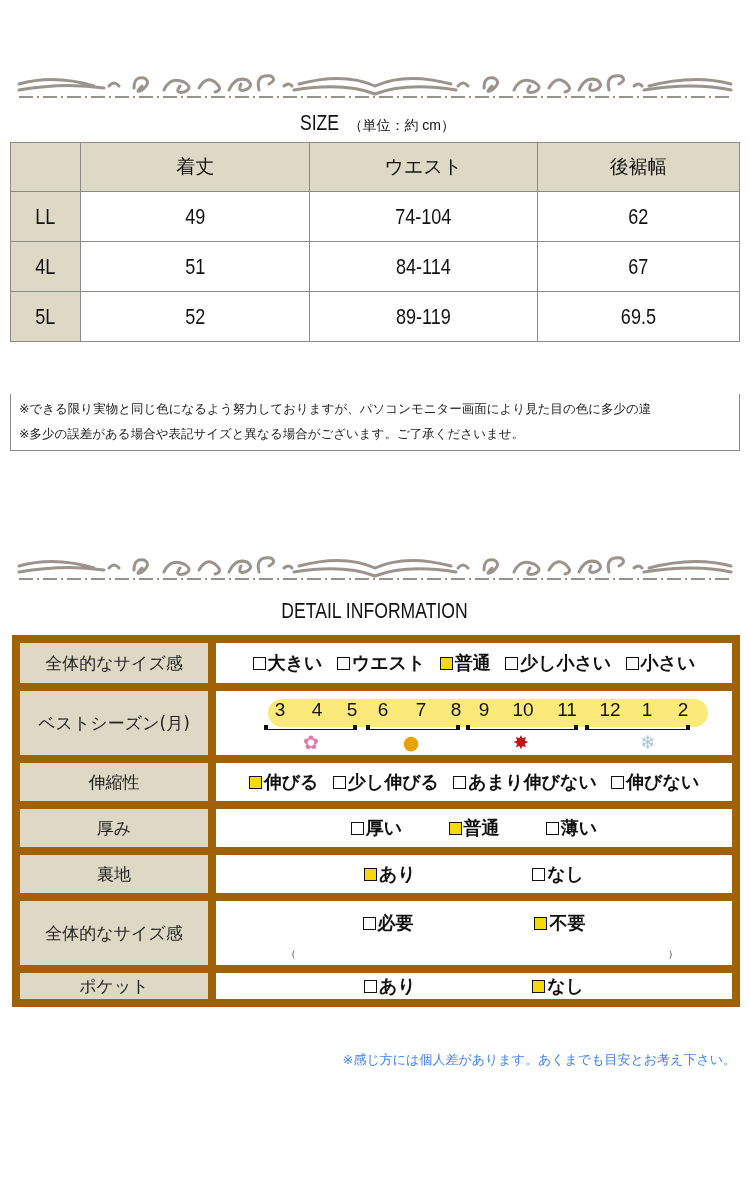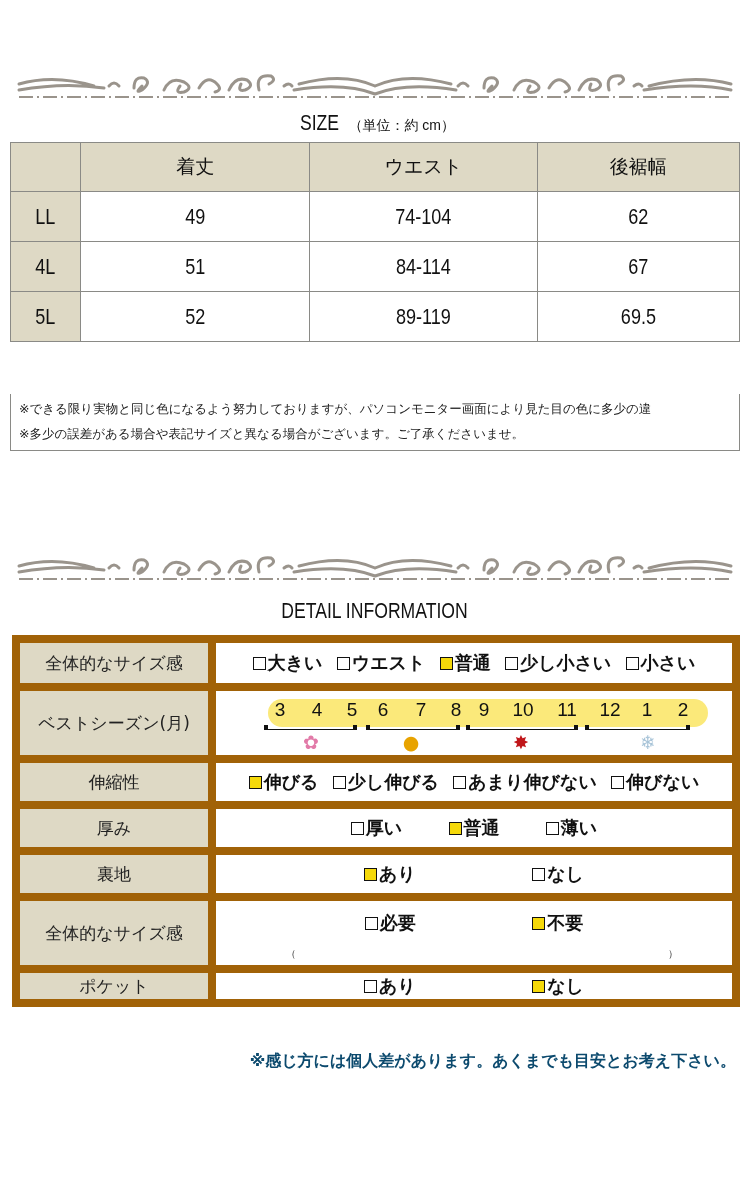--- a/index.html
+++ b/index.html
@@ -35,21 +35,21 @@
   .g-xl { margin: 0 55px; }
 
   .season-wrap { position: relative; height: 64px; }
   .season-bar { position: absolute; left: 52px; top: 8px; width: 440px; height: 28px; background: #fbe97a; border-radius: 14px; }
   .month { position: absolute; top: 8px; font-size: 19px; font-weight: normal; font-family: "Liberation Sans Narrow", "Liberation Sans", sans-serif; width: 30px; text-align: center; }
   .bracket { position: absolute; top: 34px; height: 5px; border-left: 4px solid #111; border-right: 4px solid #111; border-bottom: 1.5px solid #111; }
   .season-icon { position: absolute; top: 40px; font-size: 19px; width: 24px; text-align: center; line-height: 22px; }
 
   .inner-row .paren { position: absolute; font-size: 10px; font-weight: normal; color: #333; top: 46px; }
 
-  .footnote { position: absolute; right: 14px; top: 1051px; font-size: 16px; font-weight: bold; color: #0c4a6e; }
+  .footnote { position: absolute; right: 14px; top: 1051px; font-size: 13px; font-weight: normal; color: #3b82f6; }
 </style>
 </head>
 <body>
 
 <div class="ornament" style="top:64px;">
   <svg viewBox="0 0 722 40">
     <g fill="none" stroke="#9a948c" stroke-width="3" stroke-linecap="round">
       <path d="M5 20 Q40 10 80 22 M5 26 Q50 18 90 24"></path>
       <path d="M95 22 q5 -6 10 0 M120 24 q0 -12 10 -10 q8 4 -2 12 q-8 4 0 -4"></path>
       <path d="M150 26 q6 -14 20 -8 q10 6 0 10 q-10 2 -4 -6"></path>
@@ -255,21 +255,21 @@
             <span class="box"></span>
             <span>なし</span>
           </span>
     </td>
   </tr>
 
 
   <tr style="height:68px;" class="inner-row">
     <td class="lbl">全体的なサイズ感</td>
     <td class="val" style="padding:0; vertical-align:top;">
-      <div style="position:relative; height:64px;">
+      <div style="position:relative; height:64px;font-family:Liberation Mono, monospace;">
         <div style="position:absolute; top:10px; left:0; right:0; text-align:center;">
           <span class="opt g-xl">
                 <span class="box"></span>
                 <span>必要</span>
               </span>
           <span class="opt g-xl">
                 <span class="box on"></span>
                 <span>不要</span>
               </span>
         </div>

